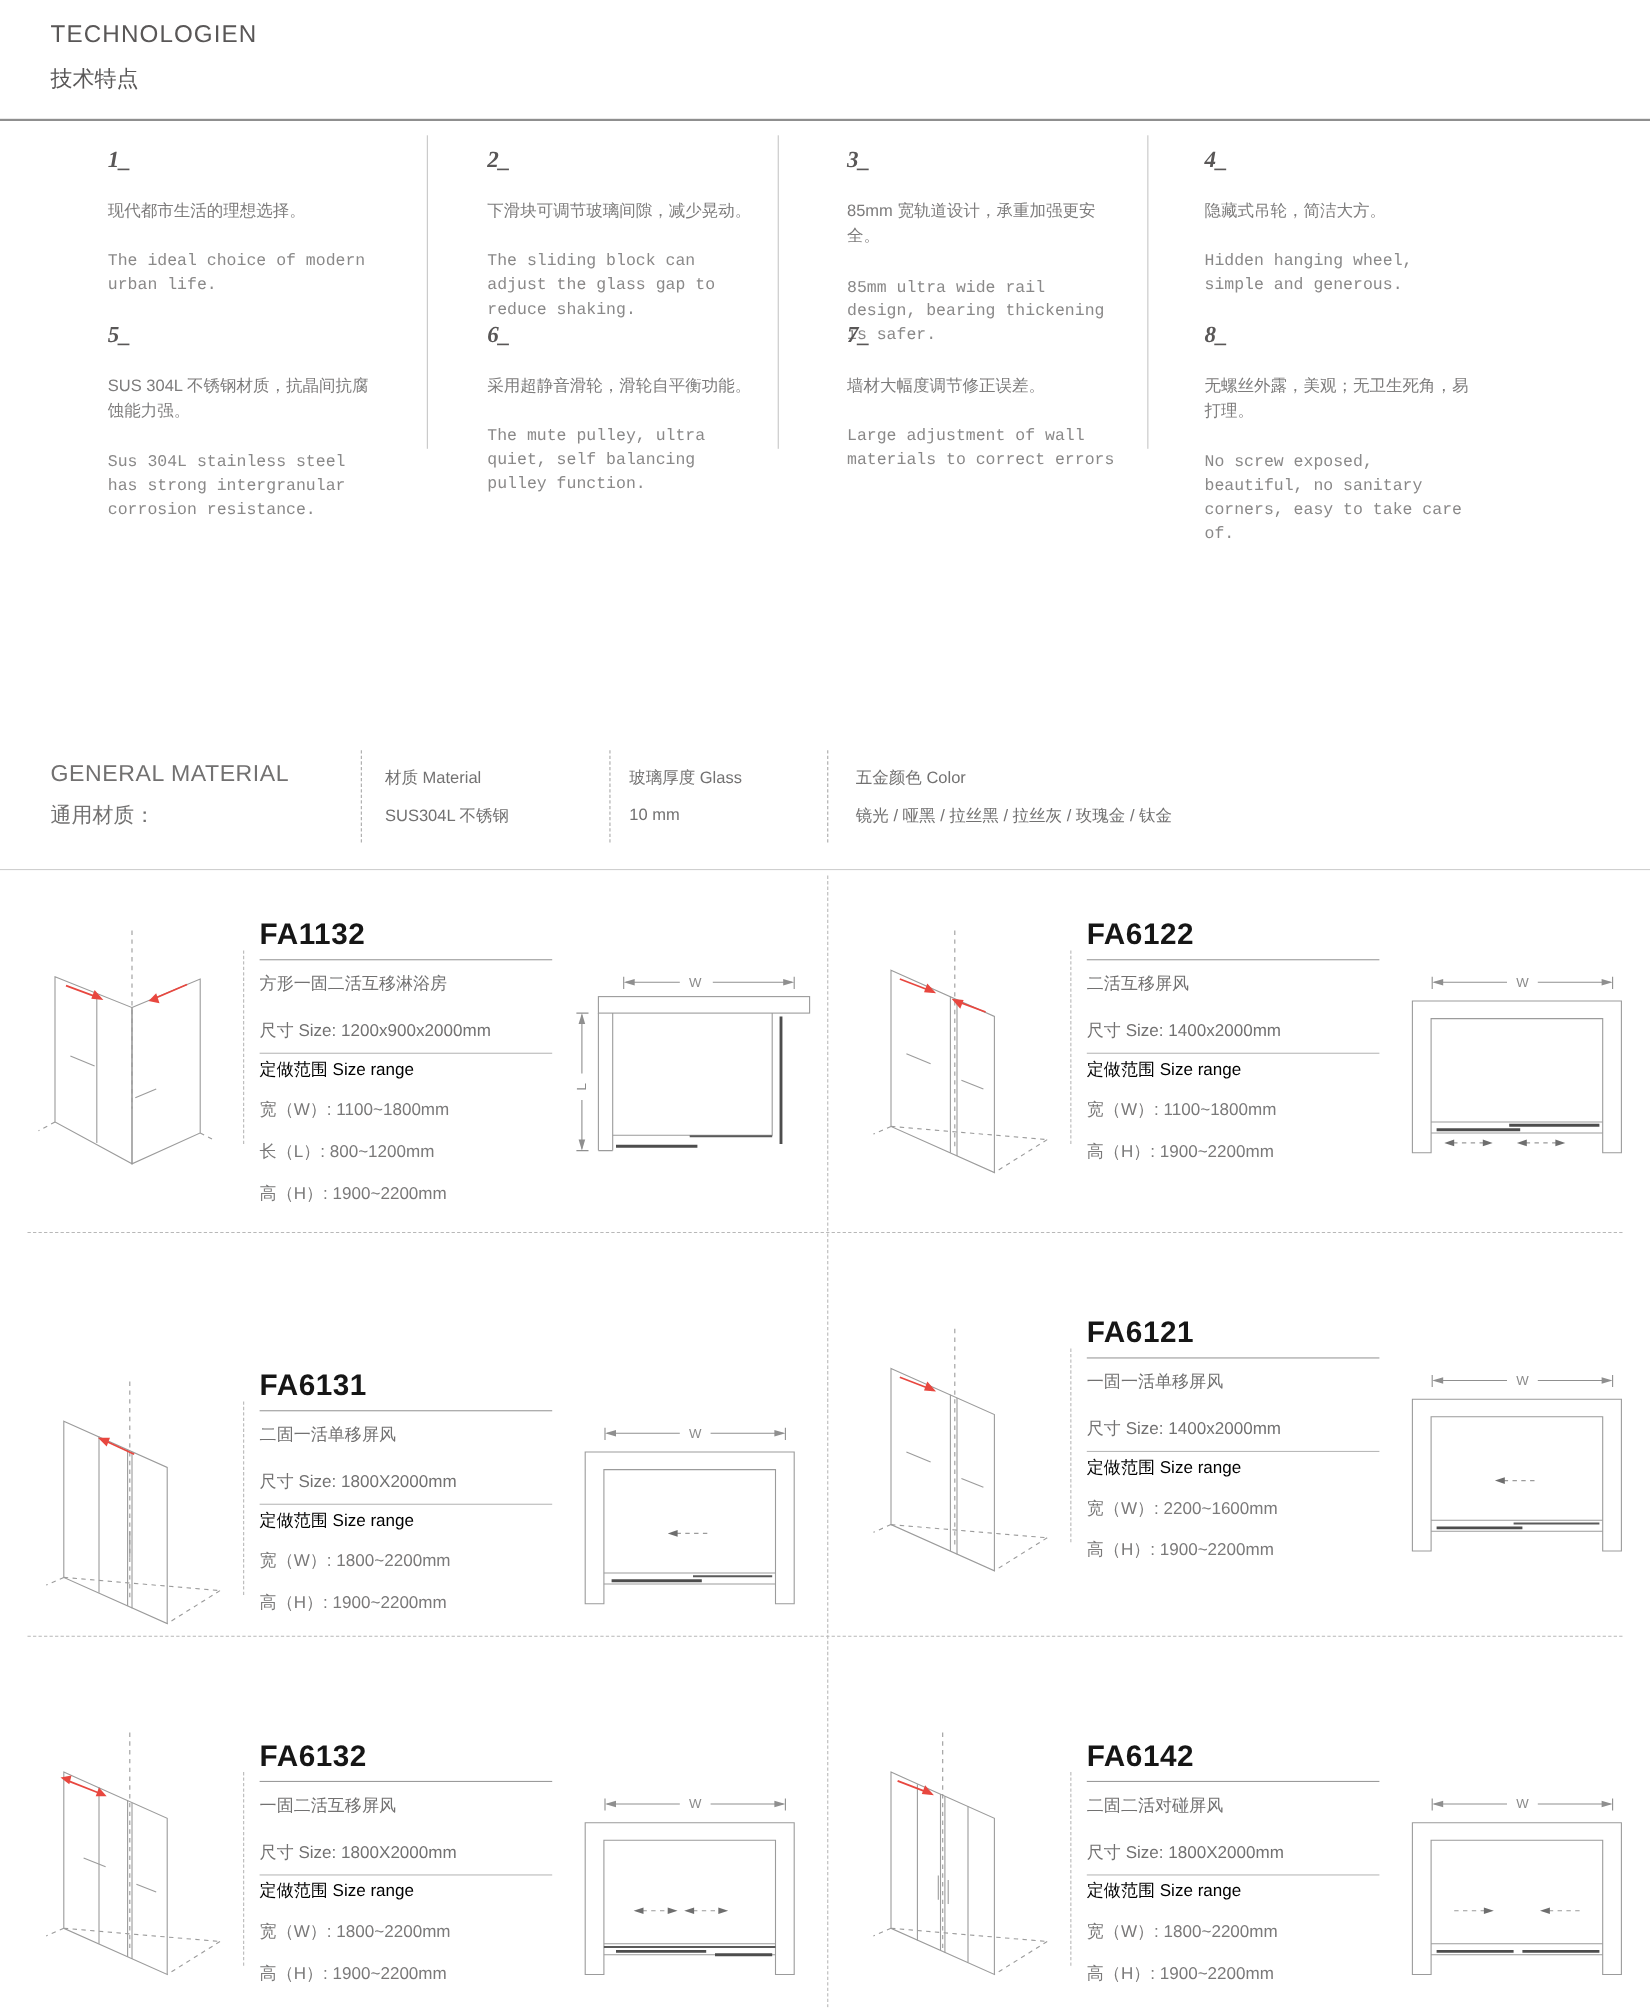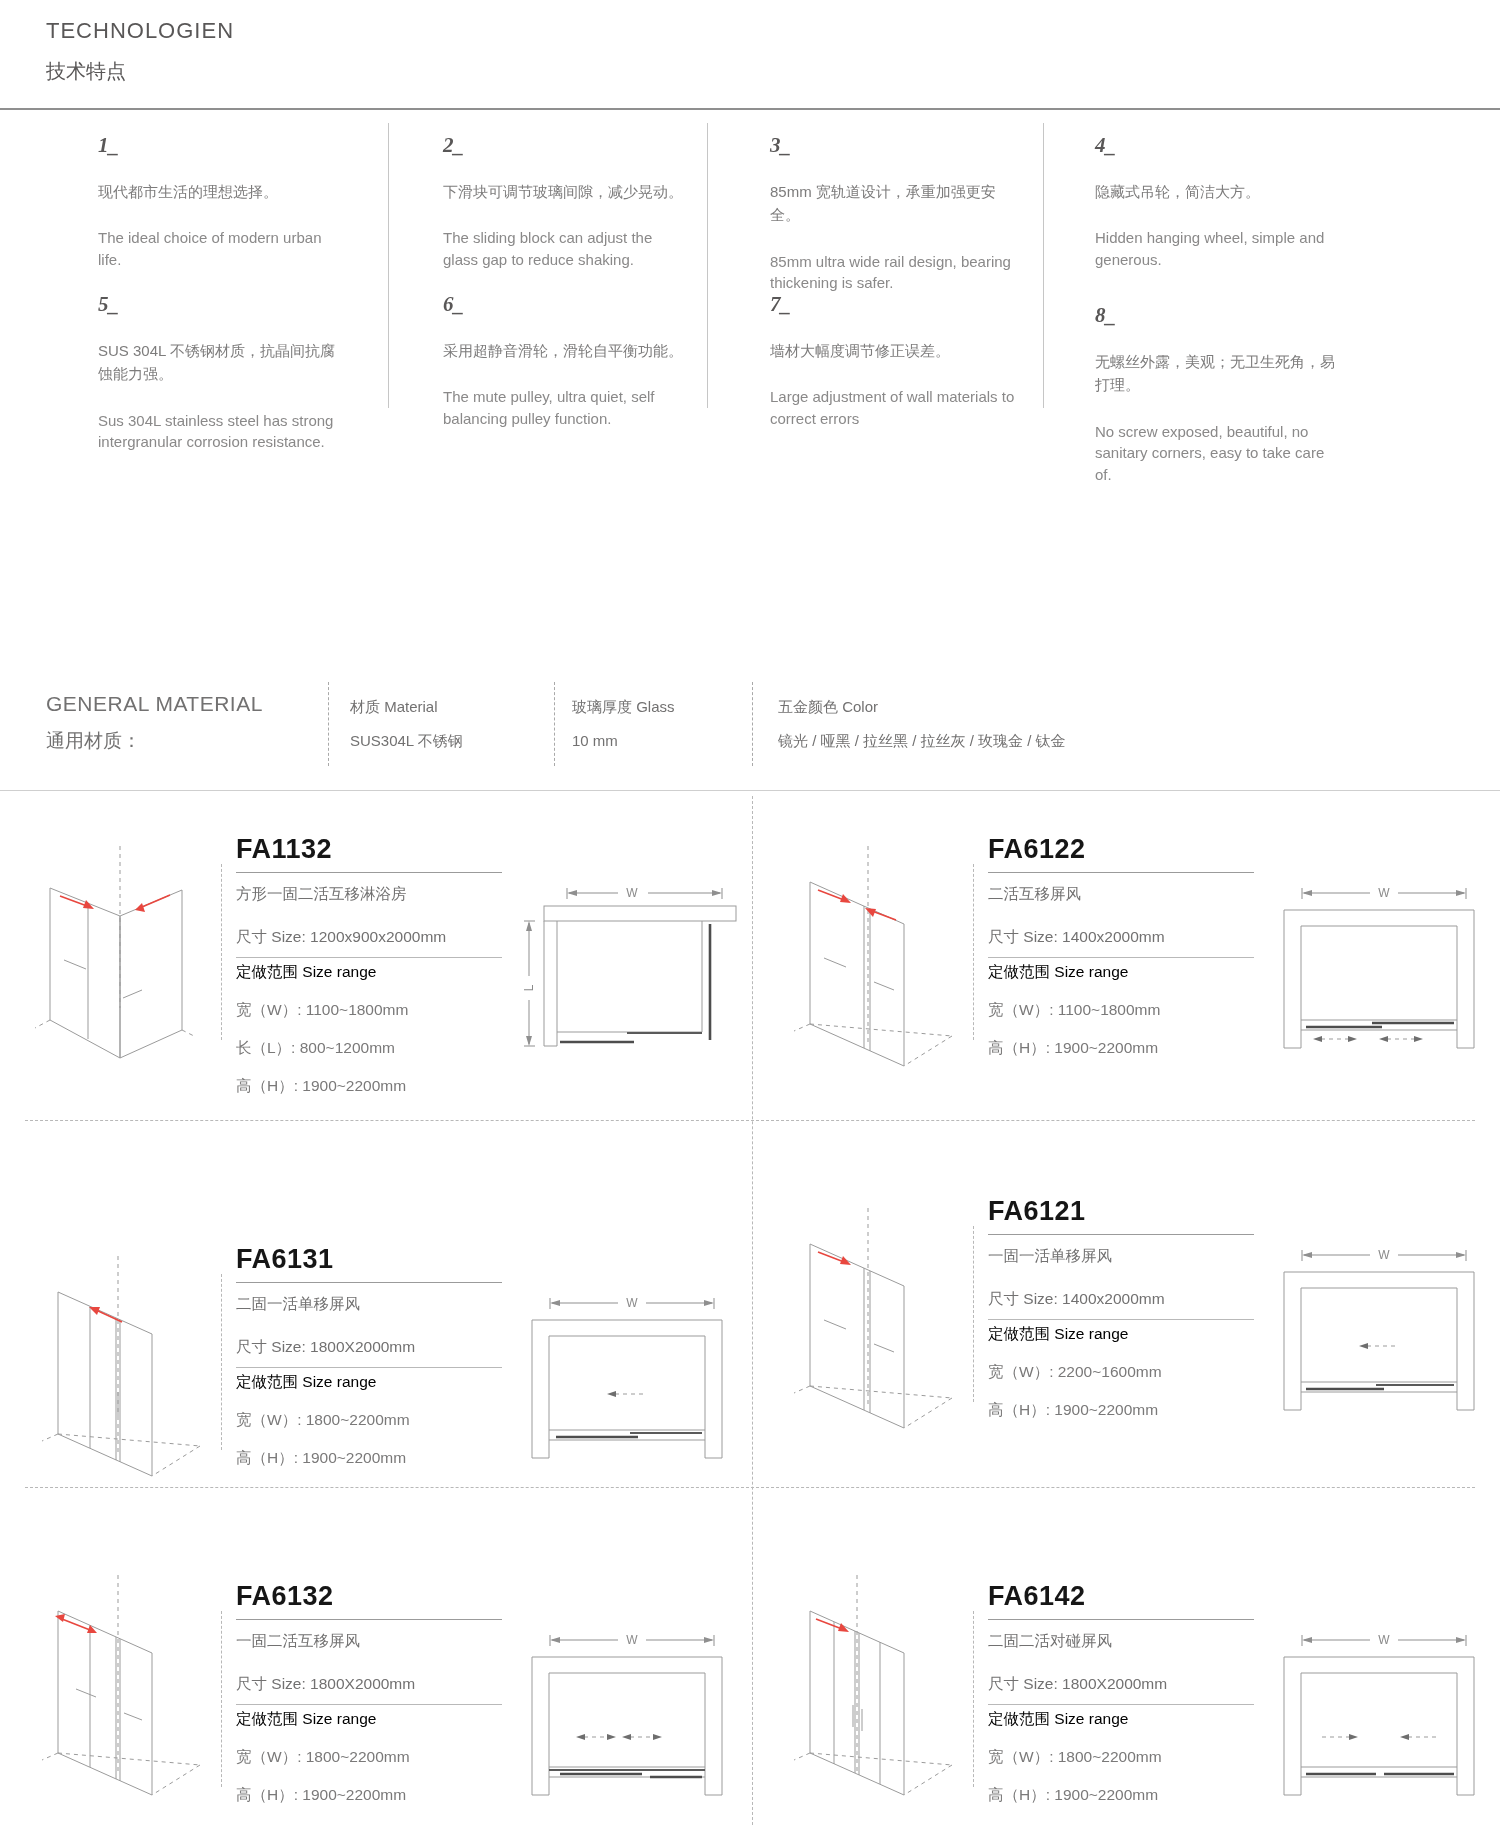--- a/index.html
+++ b/index.html
@@ -9,21 +9,21 @@
   
   .hdr-title{position:absolute;left:46px;top:18px;font-size:22px;letter-spacing:1px;color:#595757;}
   .hdr-sub{position:absolute;left:46px;top:58px;font-size:20px;color:#595757;}
   .top-rule{position:absolute;left:0;top:108px;width:1500px;height:2px;background:#8f8f8f;}
 
   
   .f-divider{position:absolute;top:123px;height:285px;width:1px;background:#c6c6c6;}
   .f-cell{position:absolute;width:245px;}
   .f-num{font-family:"Liberation Serif","DejaVu Serif",serif;font-style:italic;font-weight:bold;font-size:21px;color:#595757;}
   .f-zh{margin-top:22px;font-size:15px;line-height:1.55;color:#7d7c7c;}
-  .f-en{margin-top:24px;font-size:15px;line-height:1.45;color:#8a8989;}
+  .f-en{margin-top:24px;font-size:15px;line-height:1.45;color:#8a8989;font-family:Liberation Mono, monospace;}
 
   
   .gm-title{position:absolute;left:46px;top:692px;font-size:21px;letter-spacing:.5px;color:#727171;}
   .gm-sub{position:absolute;left:46px;top:728px;font-size:19px;color:#727171;}
   .gm-vdiv{position:absolute;top:682px;height:84px;width:0;border-left:1px dashed #a9a9a9;}
   .gm-label{position:absolute;top:698px;font-size:15px;color:#727171;}
   .gm-value{position:absolute;top:732px;font-size:15px;color:#727171;}
 
   .sec-rule{position:absolute;left:0;top:790px;width:1500px;height:1px;background:#cfcfcf;}
 
@@ -98,21 +98,21 @@
   <div class="f-cell" style="left:443px;top:292px">
     <div class="f-num">6_</div>
     <div class="f-zh">采用超静音滑轮，滑轮自平衡功能。</div>
     <div class="f-en">The mute pulley, ultra quiet, self balancing pulley function.</div>
   </div>
   <div class="f-cell" style="left:770px;top:292px">
     <div class="f-num">7_</div>
     <div class="f-zh">墙材大幅度调节修正误差。</div>
     <div class="f-en">Large adjustment of wall materials to correct errors</div>
   </div>
-  <div class="f-cell" style="left:1095px;top:303px">
+  <div class="f-cell" style="left:1095px;top:292px">
     <div class="f-num">8_</div>
     <div class="f-zh">无螺丝外露，美观；无卫生死角，易打理。</div>
     <div class="f-en">No screw exposed, beautiful, no sanitary corners, easy to take care of.</div>
   </div>
 
   <div class="gm-title">GENERAL MATERIAL</div>
   <div class="gm-sub">通用材质：</div>
   <div class="gm-vdiv" style="left:328px"></div>
   <div class="gm-vdiv" style="left:554px"></div>
   <div class="gm-vdiv" style="left:752px"></div>

